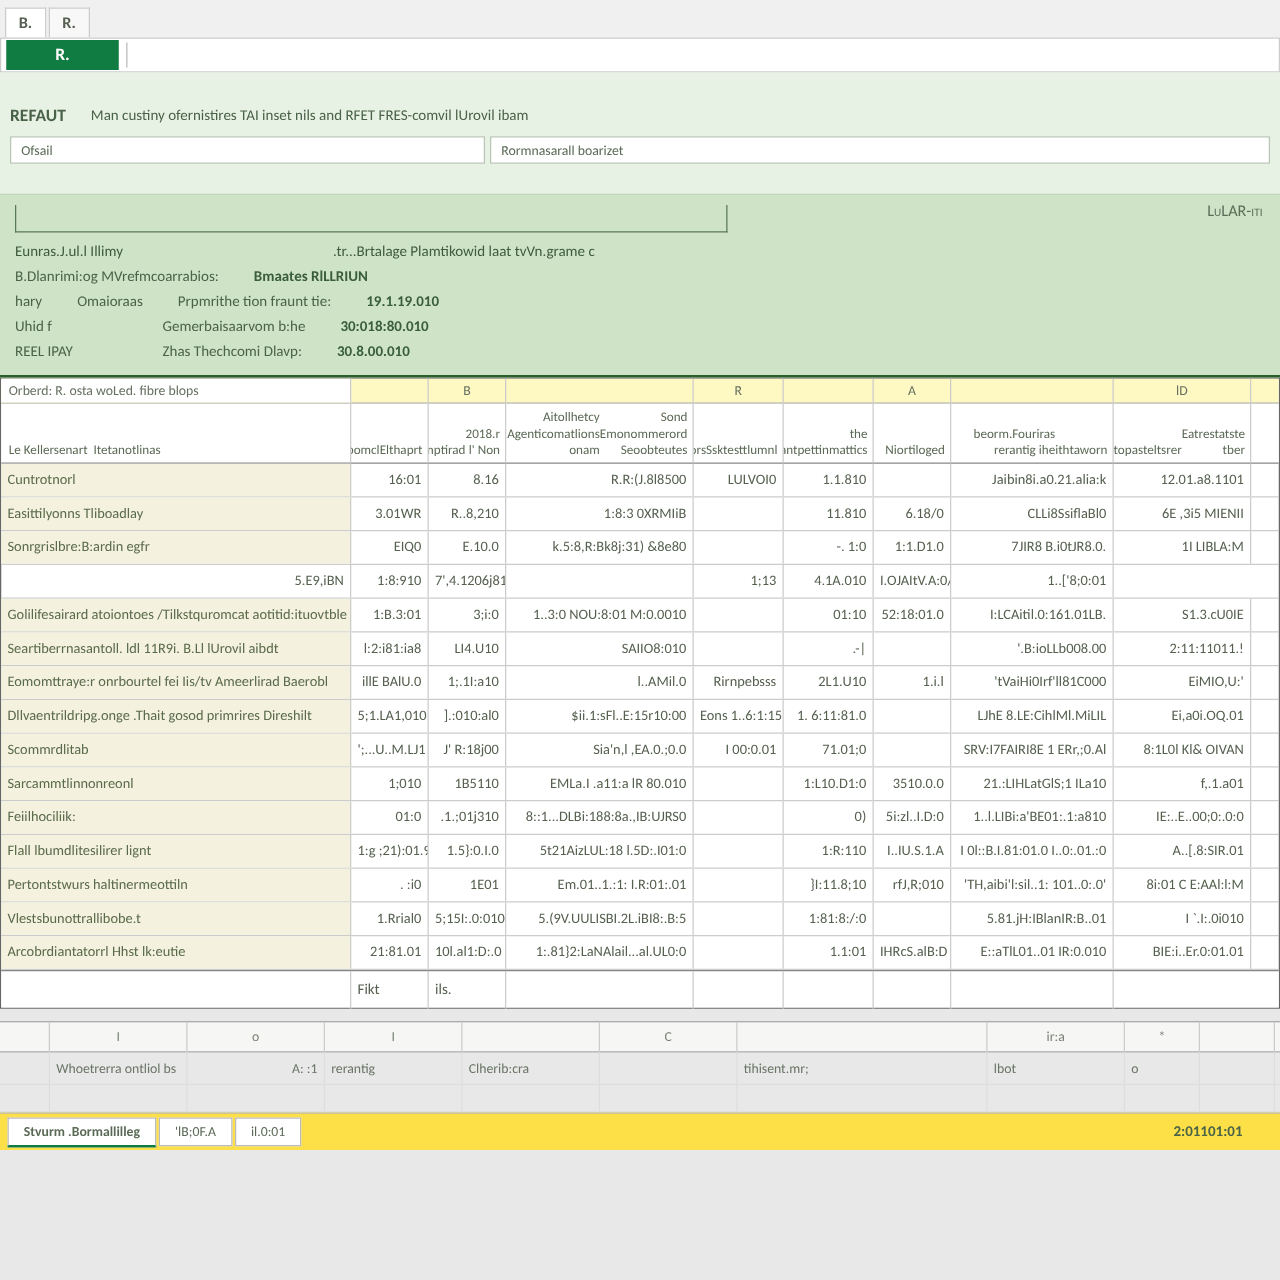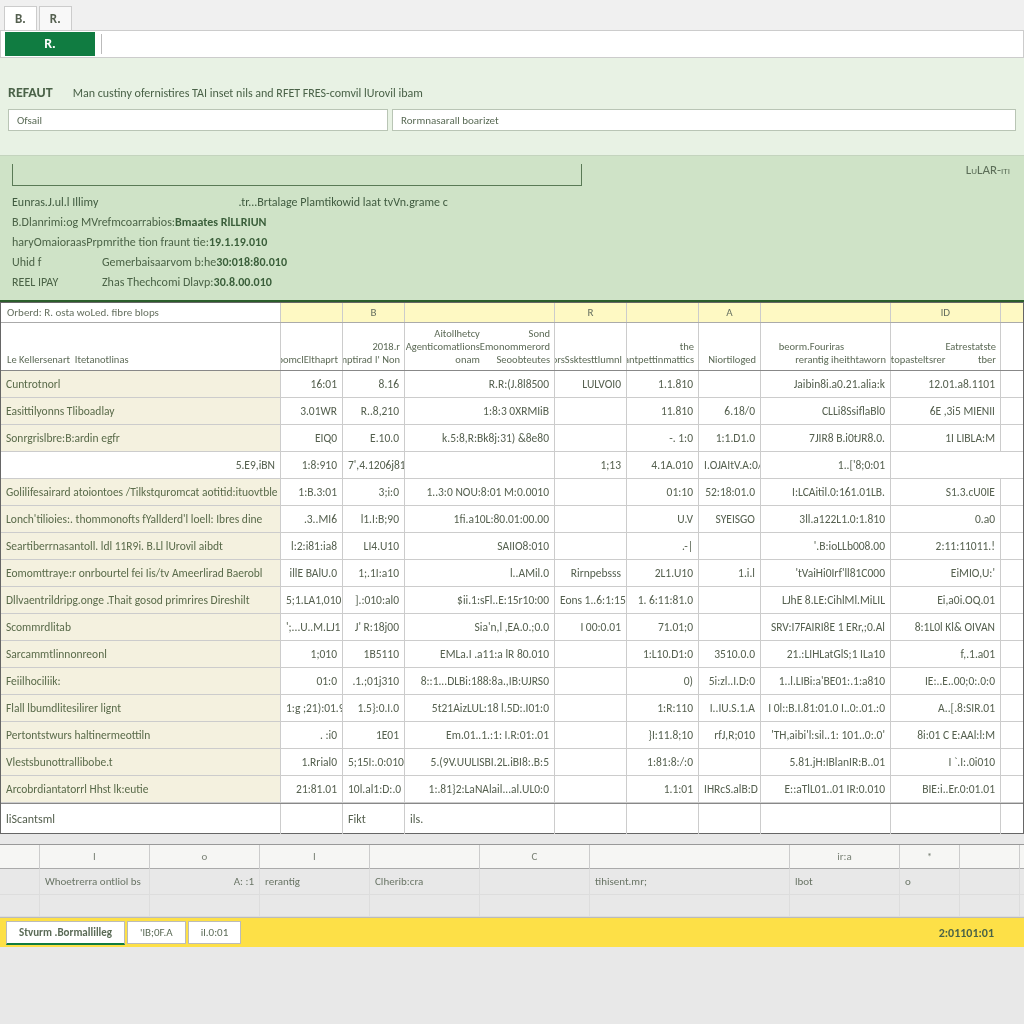--- a/index.html
+++ b/index.html
@@ -12,21 +12,21 @@
 .name-box { width: 90px; height: 24px; background: #107c41; color: #fff; font-weight: bold; text-align: center; line-height: 24px; margin-left: 4px; font-size: 14px; }
 .name-box-sep { width: 14px; height: 20px; border-left: 1px solid #bbb; margin-left: 6px; }
 .greenband { background: #e8f2e4; border-bottom: 1px solid #c4d4be; padding: 22px 8px; }
 .greenband .title-row { display: flex; gap: 20px; align-items: center; padding: 4px 0; color: #4a6248; }
 .greenband .title-row .big { font-size: 14px; font-weight: bold; }
 .greenband .title-row .small { font-size: 12px; }
 .greenband .filter-row { height: 26px; display: flex; gap: 4px; align-items: center; margin-top: 2px; }
 .greenband .filter-row .chip { background: #fff; border: 1px solid #b9c5b5; padding: 2px 8px; height: 22px; line-height: 18px; font-size: 11px; color: #5a6b56; }
 .greenband .filter-row .chip.wide { flex: 1; }
 .header-panel { background: #cfe3c7; padding: 8px 12px; border-bottom: 2px solid #2b5e2b; position: relative; }
-.header-panel .line { display: flex; padding: 3px 0; font-size: 12px; color: #4b6347; }
+.header-panel .line { display: flex; gap: 28px; padding: 3px 0; font-size: 12px; color: #4b6347; }
 .header-panel .line .lbl { min-width: 90px; }
 .header-panel .line .strong { font-weight: bold; color: #3a5e3a; }
 .header-panel .top-right { position: absolute; right: 14px; top: 6px; color: #5c6e58; font-variant: small-caps; font-size: 13px; }
 .header-panel .section-head { width: 570px; height: 22px; border: 1px solid #5a7a56; border-top: none; position: relative; margin-bottom: 6px; }
 .grid-zone { border: 1px solid #666; background: #fff; }
 .col-head-row1 { height: 20px; display: grid; grid-template-columns: 280px 62px 62px 150px 72px 72px 62px 130px 110px; background: #fef9c3; border-bottom: 1px solid #aaa; }
 .col-head-row1 > div { border-right: 1px solid #ccc; text-align: center; line-height: 20px; font-size: 11px; color: #667060; overflow: hidden; }
 .col-head-row1 .first { text-align: left; padding-left: 6px; background: #fff; }
 .col-head-row2 { height: 48px; display: grid; grid-template-columns: 280px 62px 62px 150px 72px 72px 62px 130px 110px; background: #fff; border-bottom: 1px solid #888; }
 .col-head-row2 > div { border-right: 1px solid #ccc; padding: 4px 4px; font-size: 10.5px; color: #5c6a56; display: flex; align-items: flex-end; overflow: hidden; }
@@ -210,31 +210,20 @@
           <div class="num">1:B.3:01</div>
           <div class="num">3;i:0</div>
           <div class="num">1..3:0 NOU:8:01  M:0.0010</div>
           <div class="num"></div>
           <div class="num">01:10</div>
           <div class="num">52:18:01.0</div>
           <div class="num">I:LCAitil.0:161.01LB.</div>
           <div class="num">S1.3.cU0IE</div>
         </div>
         <div class="drow">
-          <div class="lbl">Lonch'tilioies:.  thommonofts fYallderd'l  loell:  Ibres dine</div>
-          <div class="num">.3..MI6</div>
-          <div class="num">l1.I:B;90</div>
-          <div class="num">1fi.a10L:80.01:00.00</div>
-          <div class="num"></div>
-          <div class="num">U.V</div>
-          <div class="num">SYEISGO</div>
-          <div class="num">3ll.a122L1.0:1.810</div>
-          <div class="num">0.a0</div>
-        </div>
-        <div class="drow">
           <div class="lbl">Seartiberrnasantoll. ldl  11R9i. B.Ll   lUrovil aibdt</div>
           <div class="num">l:2:i81:ia8</div>
           <div class="num">LI4.U10</div>
           <div class="num">SAIIO8:010</div>
           <div class="num"></div>
           <div class="num">.-|</div>
           <div class="num"></div>
           <div class="num">'.B:ioLLb008.00</div>
           <div class="num">2:11:11011.!</div>
         </div>
@@ -332,21 +321,20 @@
           <div class="num">10l.al1:D:.0</div>
           <div class="num">1:.81}2:LaNAlail...al.UL0:0</div>
           <div class="num"></div>
           <div class="num">1.1:01</div>
           <div class="num">IHRcS.alB:D</div>
           <div class="num">E::aTlL01..01 IR:0.010</div>
           <div class="num">BIE:i..Er.0:01.01</div>
         </div>
       </div>
     <div class="totals-row">
-      <div>liScantsml</div>
       <div></div>
       <div class="num">Fikt</div>
       <div class="num">ils.</div>
       <div></div>
         <div></div>
         <div></div>
         <div></div>
         <div></div>
     </div>
   </div>

